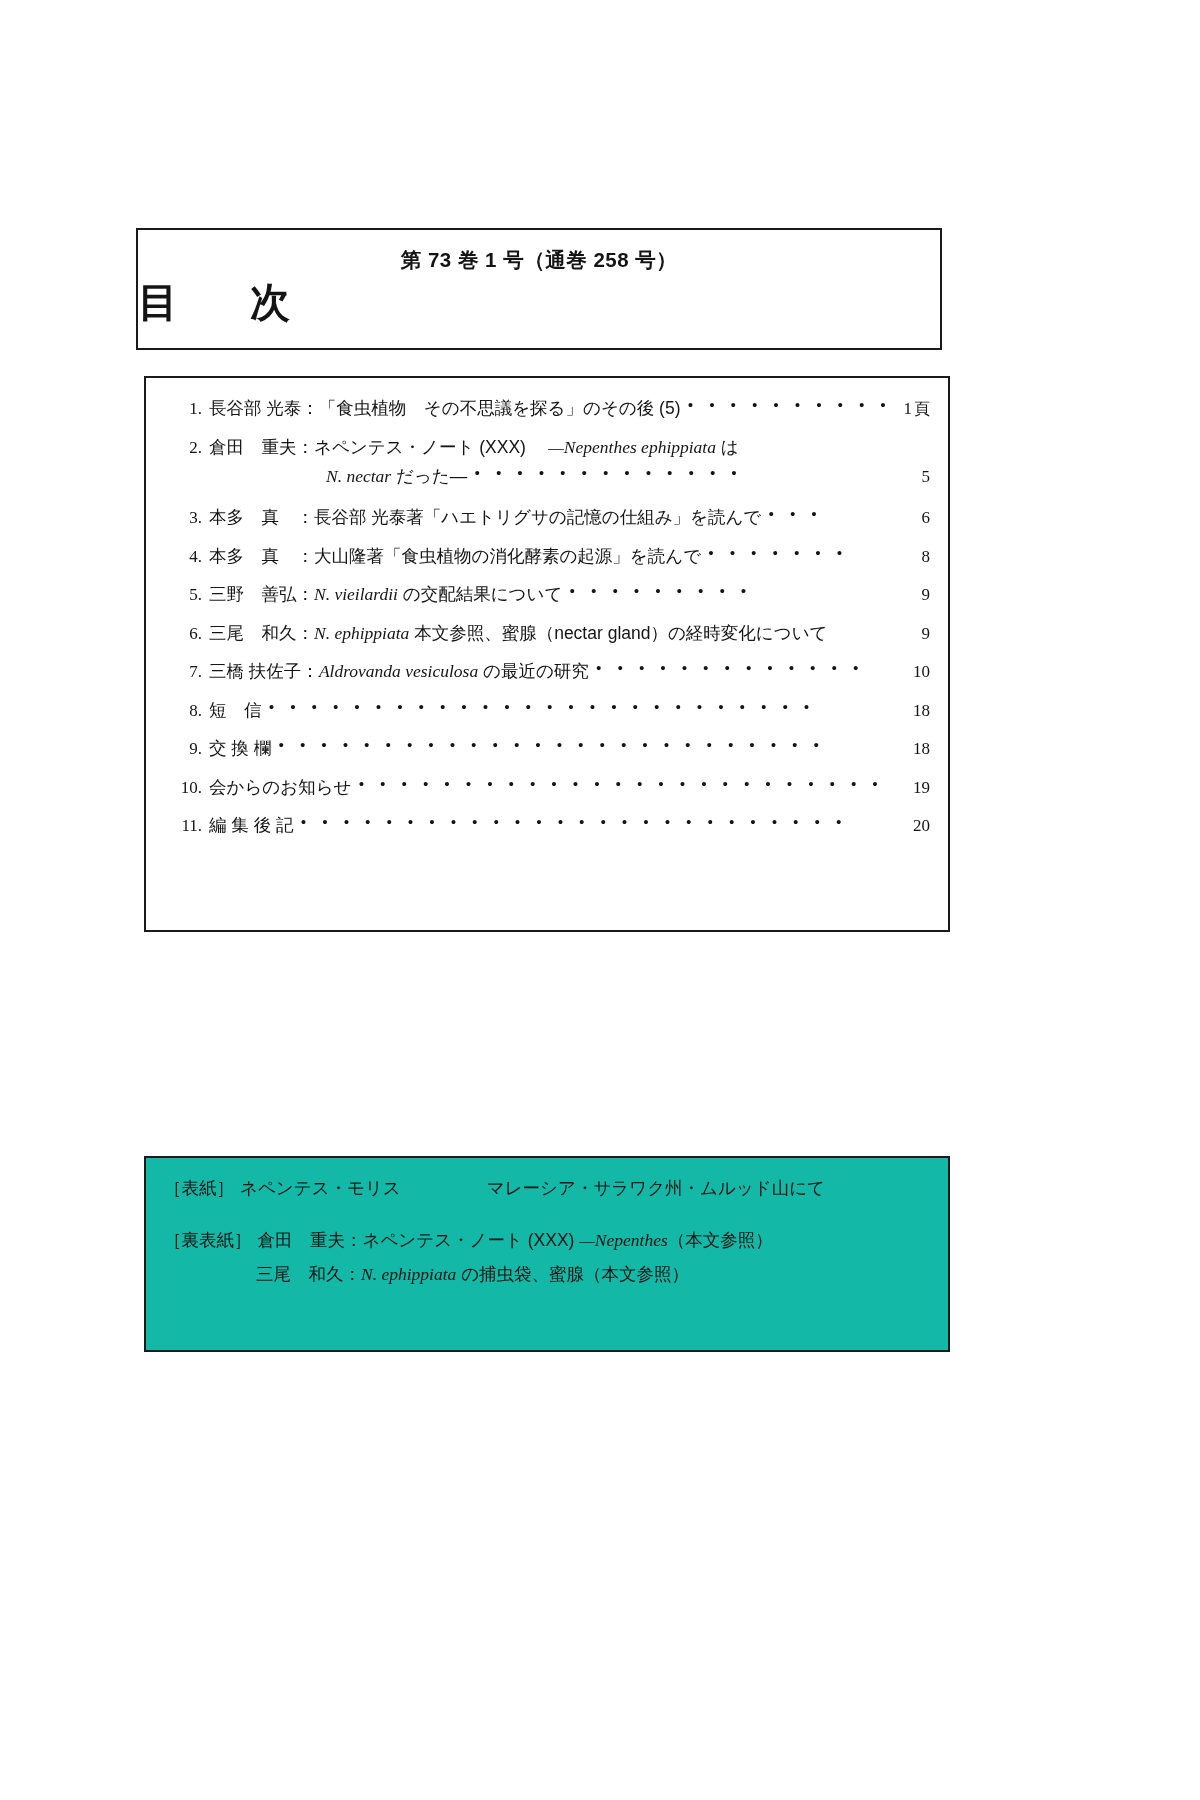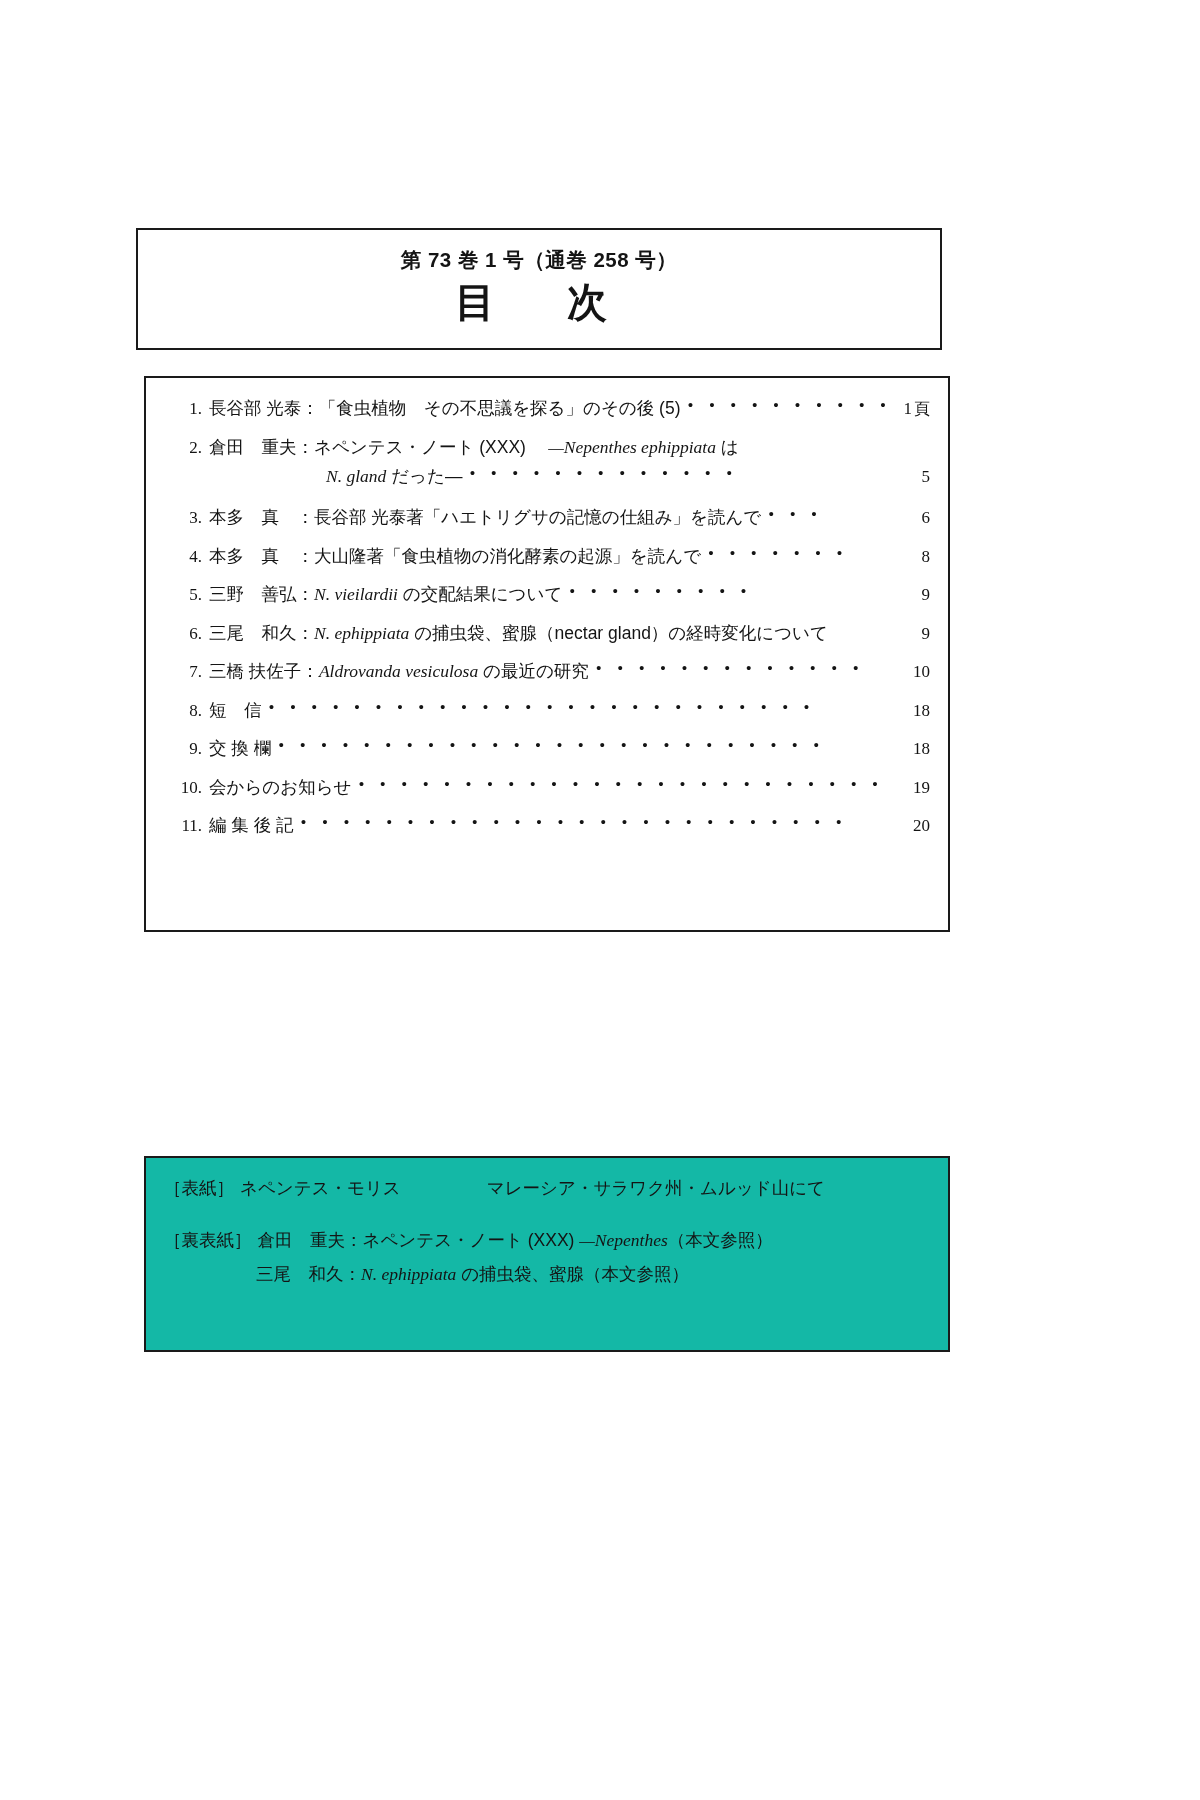--- a/index.html
+++ b/index.html
@@ -36,21 +36,20 @@
   }
   .volume-line {
     text-align: center;
     margin-top: 16px;
     font-size: 20.5px;
     font-weight: bold;
     letter-spacing: 0.5px;
     font-family: "Liberation Sans", "DejaVu Sans", sans-serif;
   }
   .mokuji {
-    text-align: center;
     margin-top: 6px;
     font-size: 40px;
     font-weight: bold;
     letter-spacing: 16px;
     font-family: "Liberation Sans", "DejaVu Sans", sans-serif;
     line-height: 1.1;
   }
 
   
   .toc-box {
@@ -186,21 +185,21 @@
         <span class="pagenum"><span>1</span><span class="unit">頁</span></span>
       </div>
 
       <div class="toc-row compact">
         <span class="toc-num">2.</span>
         <span class="toc-title"><span>倉田　重夫：ネペンテス・ノート (XXX)　 </span><span class="it">—Nepenthes ephippiata</span><span> は</span></span>
         <span class="leader none"></span>
       </div>
       <div class="toc-cont">
         <span class="indent"></span>
-        <span class="toc-title"><span class="it">N. gland</span><span> だった—</span></span>
+        <span class="toc-title"><span class="it">N. nectar</span><span> だった—</span></span>
         <span class="leader">• • • • • • • • • • • • •</span>
         <span class="pagenum">5</span>
       </div>
 
       <div class="toc-row">
         <span class="toc-num">3.</span>
         <span class="toc-title">本多　真　：長谷部 光泰著「ハエトリグサの記憶の仕組み」を読んで</span>
         <span class="leader">• • •</span>
         <span class="pagenum">6</span>
       </div>
@@ -214,21 +213,21 @@
 
       <div class="toc-row">
         <span class="toc-num">5.</span>
         <span class="toc-title"><span>三野　善弘：</span><span class="it">N. vieilardii</span><span> の交配結果について</span></span>
         <span class="leader">• • • • • • • • •</span>
         <span class="pagenum">9</span>
       </div>
 
       <div class="toc-row">
         <span class="toc-num">6.</span>
-        <span class="toc-title"><span>三尾　和久：</span><span class="it">N. ephippiata</span><span> の捕虫袋、蜜腺（nectar gland）の経時変化について</span></span>
+        <span class="toc-title"><span>三尾　和久：</span><span class="it">N. ephippiata</span><span> 本文参照、蜜腺（nectar gland）の経時変化について</span></span>
         <span class="leader none"></span>
         <span class="pagenum">9</span>
       </div>
 
       <div class="toc-row">
         <span class="toc-num">7.</span>
         <span class="toc-title"><span>三橋 扶佐子：</span><span class="it">Aldrovanda vesiculosa</span><span> の最近の研究</span></span>
         <span class="leader">• • • • • • • • • • • • •</span>
         <span class="pagenum">10</span>
       </div>

